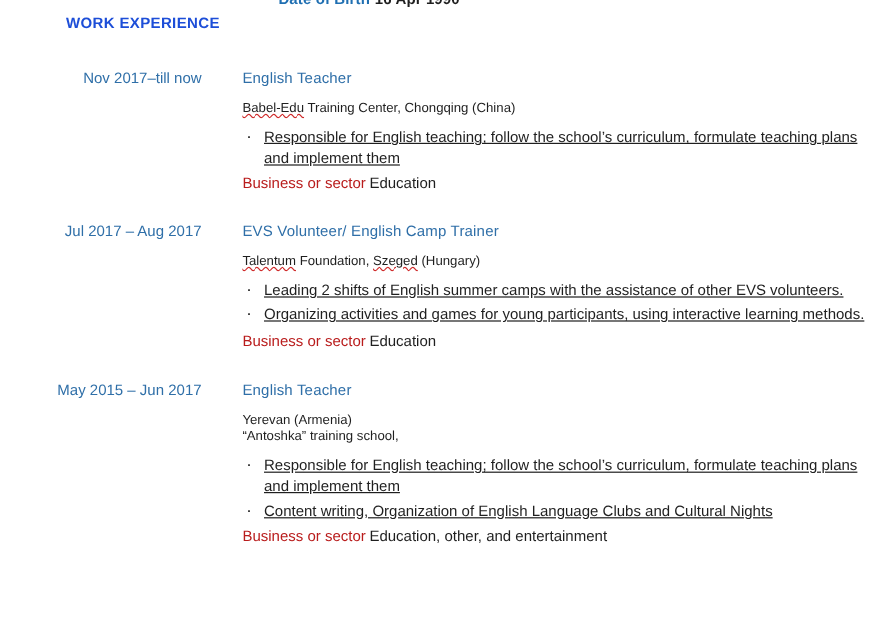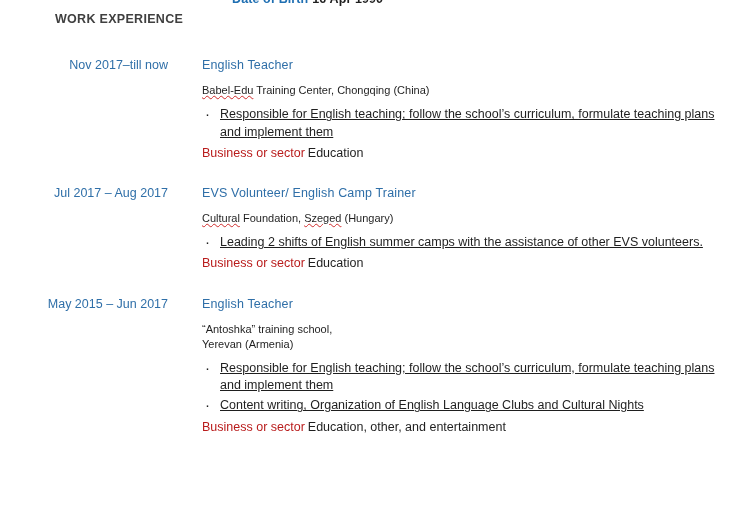--- a/index.html
+++ b/index.html
@@ -39,21 +39,21 @@
     font-weight: bold;
     margin-left: 4px;
   }
 
   .section-title {
     position: absolute;
     top: 12px;
     left: 55px;
     font-size: 12.5px;
     font-weight: bold;
-    color: #404040;
+    color: #1d4ed8;
     letter-spacing: 0.3px;
   }
 
   .entries {
     position: absolute;
     top: 58px;
     left: 16px;
     width: 731px;
   }
 
@@ -159,35 +159,36 @@
           <li>Responsible for English teaching; follow the school’s curriculum, formulate teaching plans and implement them</li>
         </ul>
         <div class="sector"><span class="sector-label">Business or sector</span><span class="sector-value">Education</span></div>
       </div>
     </div>
 
     <div class="entry gap-2">
       <div class="entry-date">Jul 2017 – Aug 2017</div>
       <div class="entry-body">
         <div class="job-title">EVS Volunteer/ English Camp Trainer</div>
-        <div class="employer"><span class="squiggle">Cultural</span><span> Foundation, </span><span class="squiggle">Szeged</span><span> (Hungary)</span></div>
+        <div class="employer"><span class="squiggle">Talentum</span><span> Foundation, </span><span class="squiggle">Szeged</span><span> (Hungary)</span></div>
         <ul class="duties">
           <li>Leading 2 shifts of English summer camps with the assistance of other EVS volunteers.</li>
+          <li>Organizing activities and games for young participants, using interactive learning methods.</li>
         </ul>
         <div class="sector"><span class="sector-label">Business or sector</span><span class="sector-value">Education</span></div>
       </div>
     </div>
 
     <div class="entry">
       <div class="entry-date">May 2015 – Jun 2017</div>
       <div class="entry-body">
         <div class="job-title">English Teacher</div>
         <div class="employer">
+          <div>Yerevan (Armenia)</div>
           <div>“Antoshka” training school,</div>
-          <div>Yerevan (Armenia)</div>
         </div>
         <ul class="duties">
           <li>Responsible for English teaching; follow the school’s curriculum, formulate teaching plans and implement them</li>
           <li>Content writing, Organization of English Language Clubs and Cultural Nights</li>
         </ul>
         <div class="sector"><span class="sector-label">Business or sector</span><span class="sector-value">Education, other, and entertainment</span></div>
       </div>
     </div>
 
   </div>

